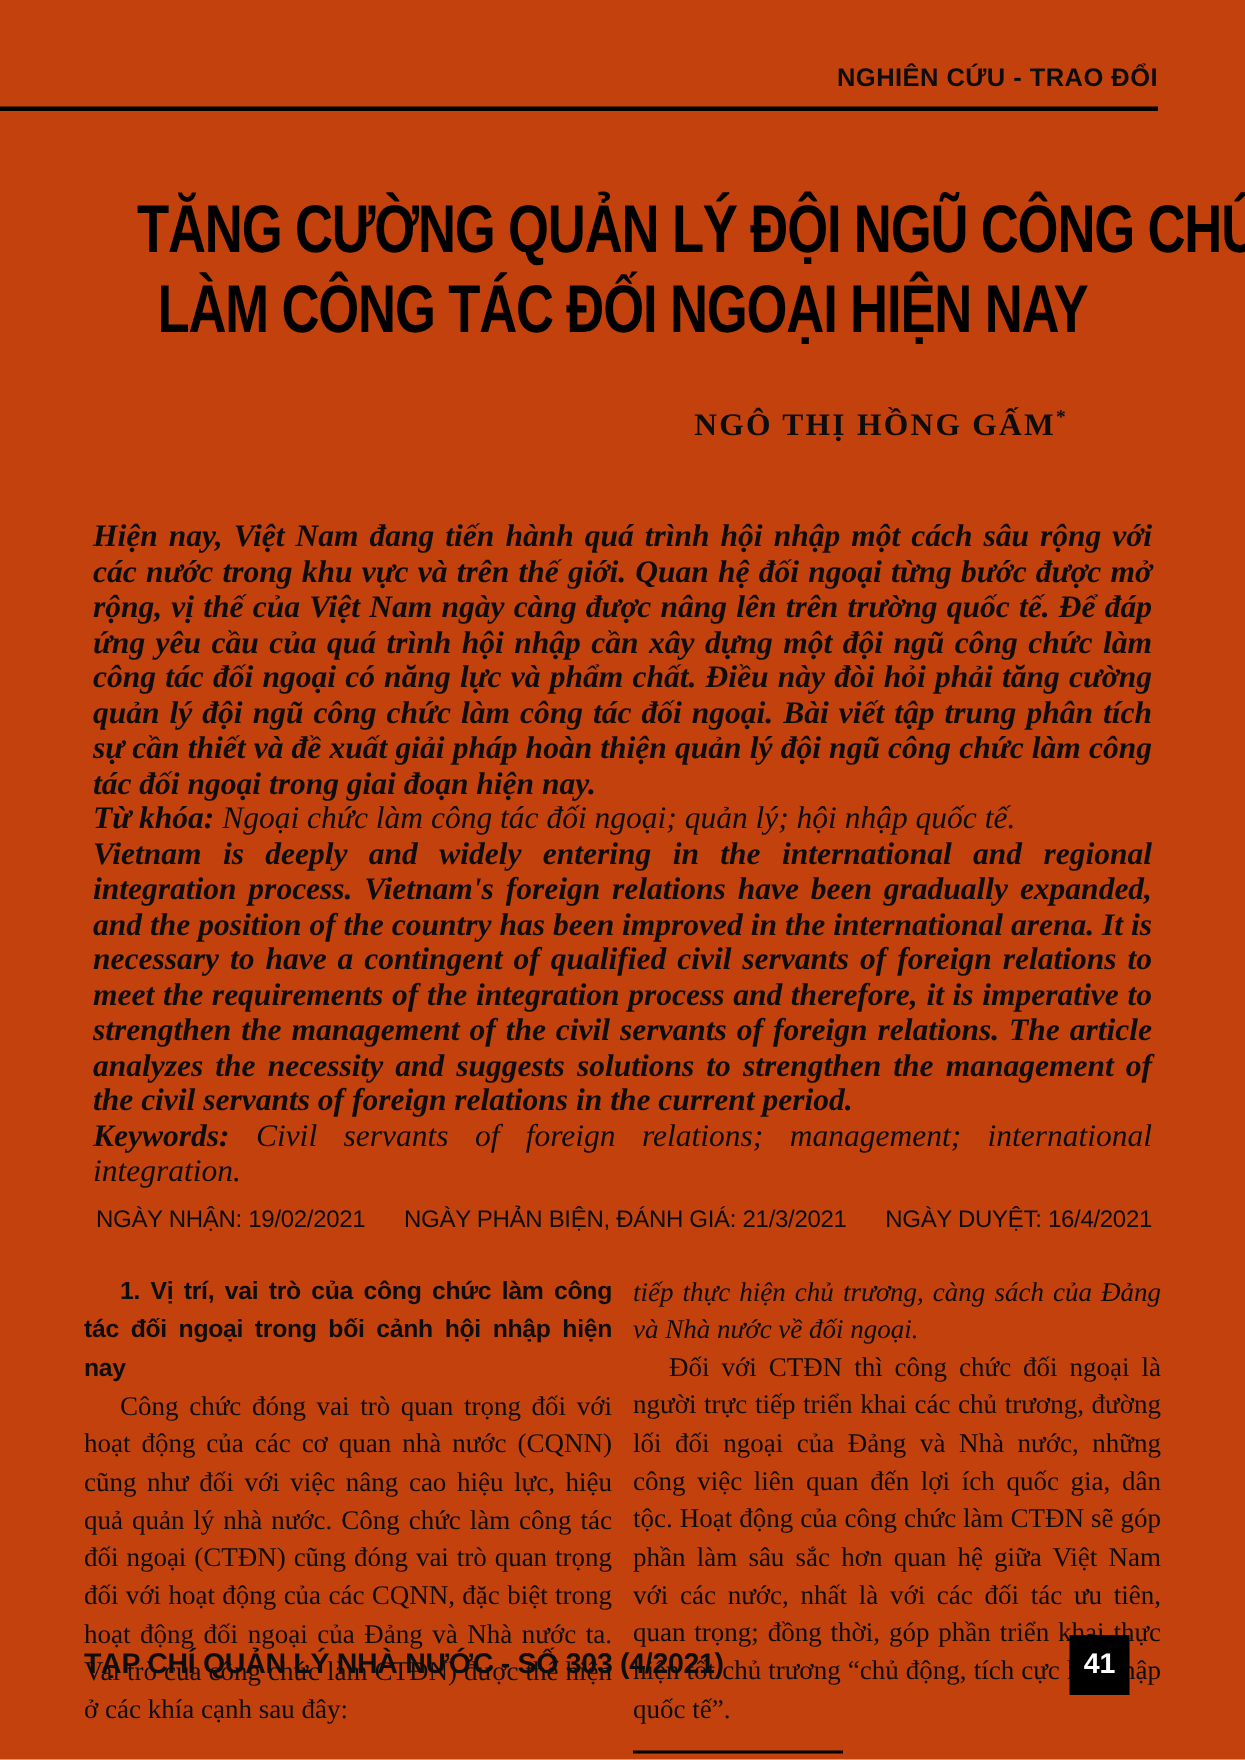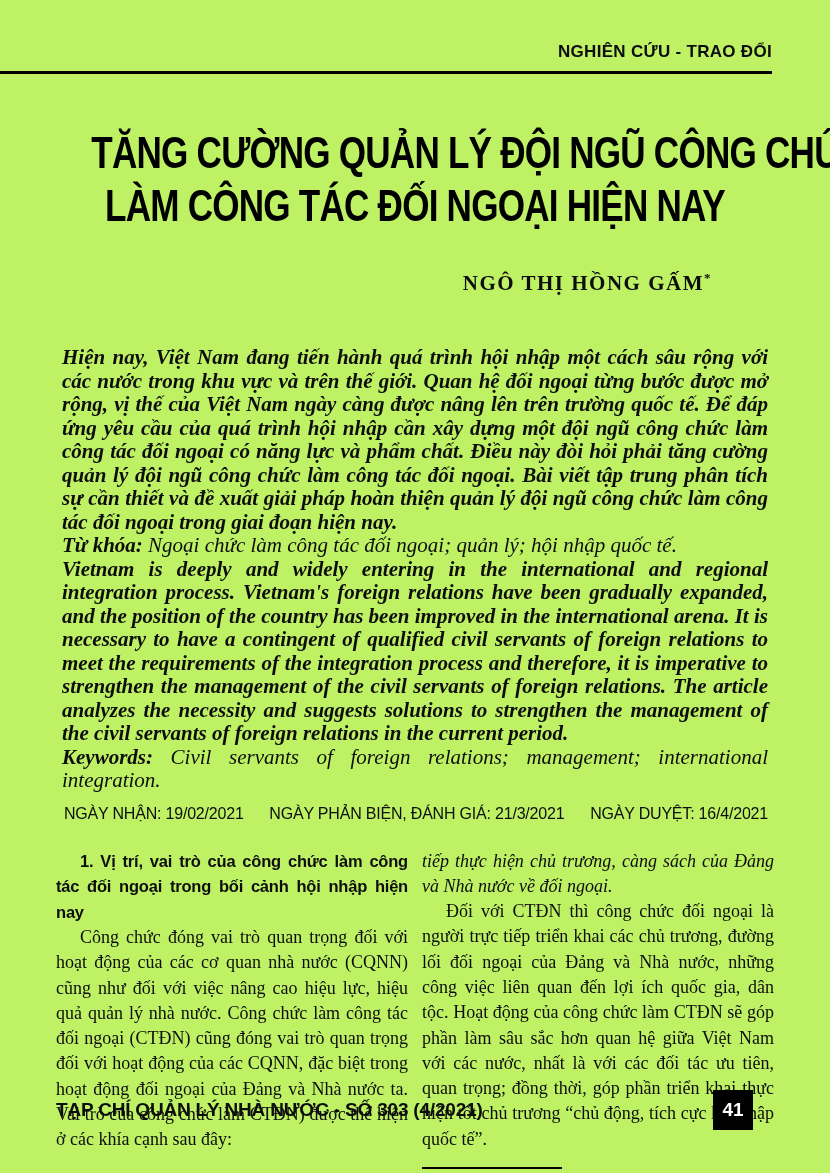--- a/index.html
+++ b/index.html
@@ -1,21 +1,21 @@
 <!DOCTYPE html>
 <html><head>
 <meta charset="utf-8">
 <style>
   * { margin:0; padding:0; box-sizing:border-box; }
   html,body { background:#e8e8e8; }
   .page {
     position:relative;
     width:830px; height:1173px;
     margin:0 auto;
-    background:#bef264;
+    background:#c2410c;
     color:#0d0d0d;
     font-family:"Liberation Serif", serif;
     overflow:hidden;
   }
   
   .header-band {
     padding-top:42px;
     padding-right:58px;
     text-align:right;
     font-family:"Liberation Sans", sans-serif;

